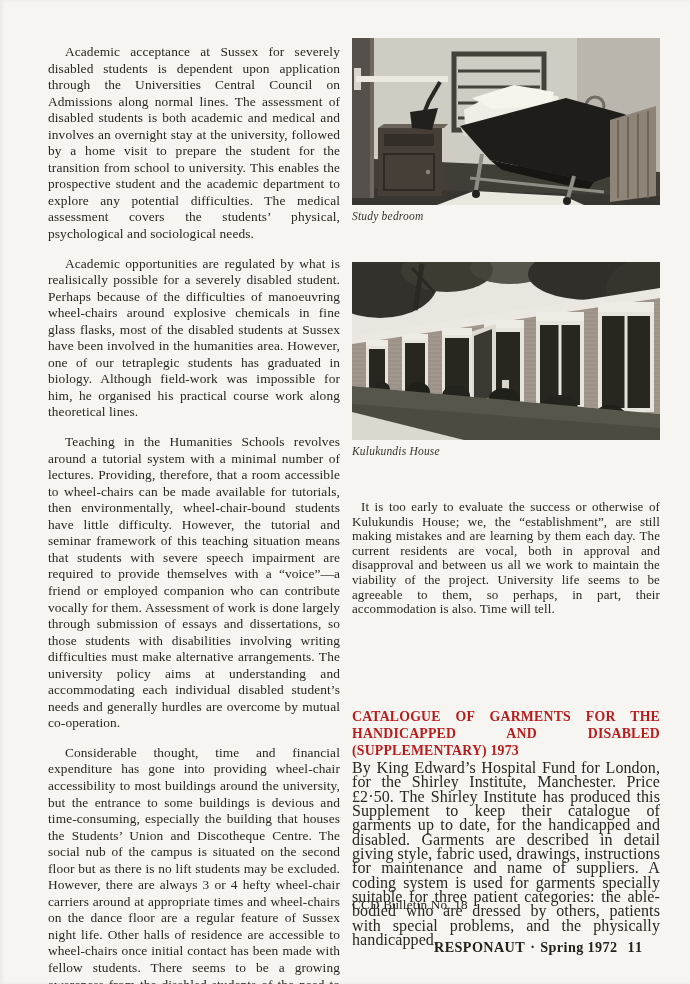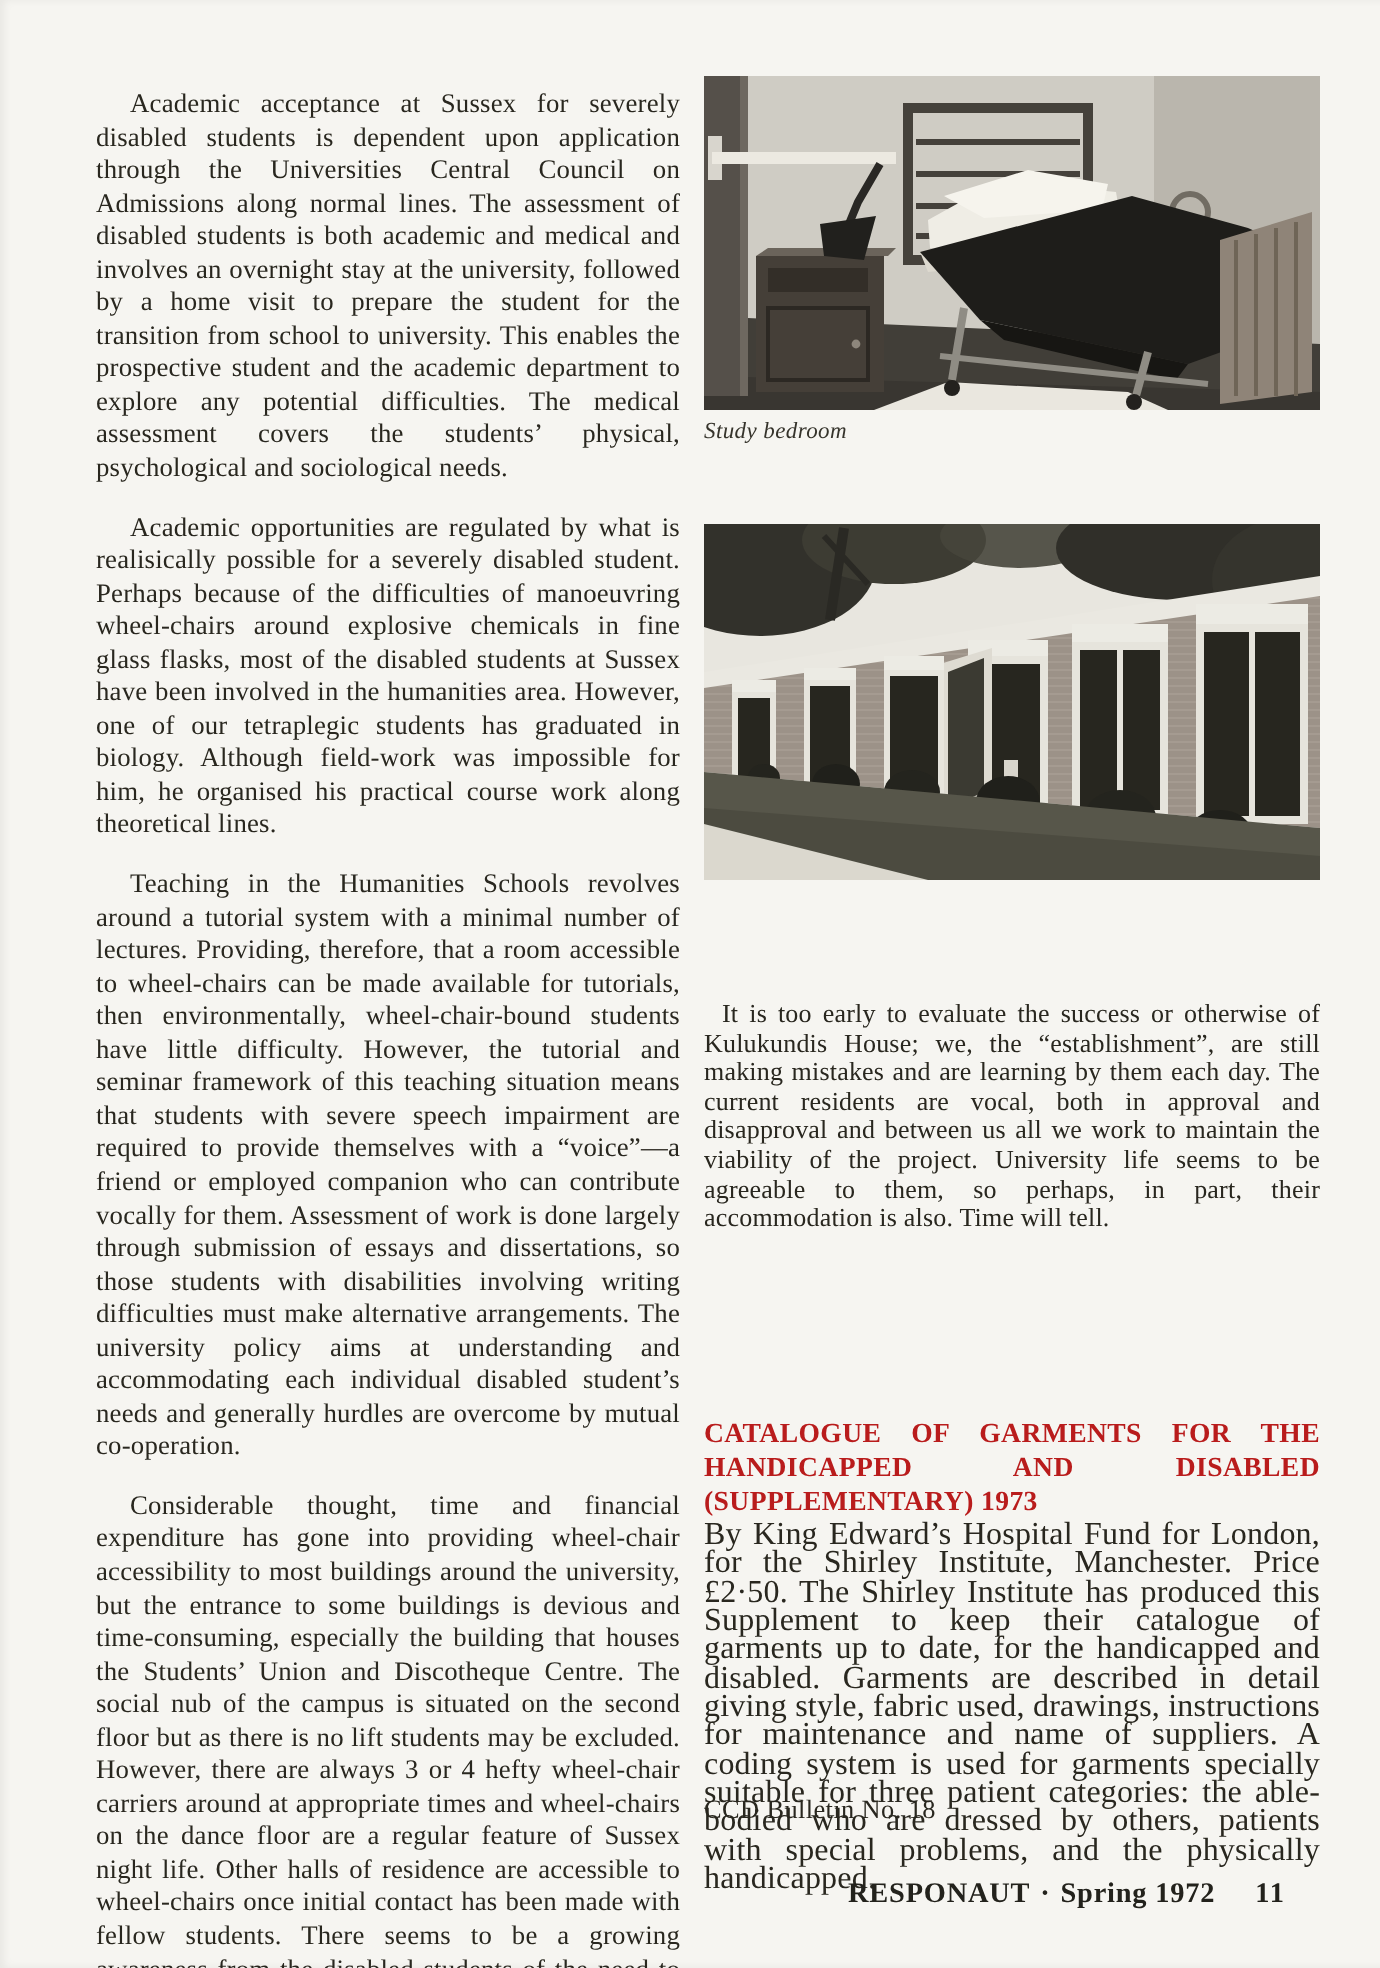--- a/index.html
+++ b/index.html
@@ -56,21 +56,21 @@
     position:absolute;left:352px;top:897px;width:308px;
     font-size:13.2px;text-align:left;letter-spacing:.2px;
   }
   .footer{
     position:absolute;left:335px;top:939px;width:308px;
     display:flex;justify-content:flex-end;align-items:baseline;
     font-weight:bold;font-size:14.2px;color:#23221c;
     letter-spacing:.4px;
   }
   .footer .sep{margin:0 5px;}
-  .footer .pageno{margin-left:20px;letter-spacing:1px;}
+  .footer .pageno{margin-left:10px;letter-spacing:1px;}
 </style>
 </head>
 <body>
 
 <div class="page">
 
   <div class="col-left">
     <p>Academic acceptance at Sussex for severely disabled students is dependent upon application through the Universities Central Council on Admissions along normal lines. The assessment of disabled students is both academic and medical and involves an overnight stay at the university, followed by a home visit to prepare the student for the transition from school to university. This enables the prospective student and the academic department to explore any potential difficulties. The medical assessment covers the students’ physical, psychological and sociological needs.</p>
     <p>Academic opportunities are regulated by what is realisically possible for a severely disabled student. Perhaps because of the difficulties of manoeuvring wheel-chairs around explosive chemicals in fine glass flasks, most of the disabled students at Sussex have been involved in the humanities area. However, one of our tetraplegic students has graduated in biology. Although field-work was impossible for him, he organised his practical course work along theoretical lines.</p>
     <p>Teaching in the Humanities Schools revolves around a tutorial system with a minimal number of lectures. Providing, therefore, that a room accessible to wheel-chairs can be made available for tutorials, then environmentally, wheel-chair-bound students have little difficulty. However, the tutorial and seminar framework of this teaching situation means that students with severe speech impairment are required to provide themselves with a “voice”—a friend or employed companion who can contribute vocally for them. Assessment of work is done largely through submission of essays and dissertations, so those students with disabilities involving writing difficulties must make alternative arrangements. The university policy aims at understanding and accommodating each individual disabled student’s needs and generally hurdles are overcome by mutual co-operation.</p>
@@ -192,20 +192,21 @@
       <ellipse cx="208" cy="147" rx="18" ry="14" fill="#24241e"></ellipse>
       <ellipse cx="258" cy="155" rx="16" ry="12" fill="#20201b"></ellipse>
       <ellipse cx="30" cy="127" rx="8" ry="7" fill="#24241e"></ellipse>
 
       <polygon points="0,124 308,152 308,178 0,178" fill="#57564a"></polygon>
       <polygon points="0,142 308,166 308,178 0,178" fill="#4c4b40"></polygon>
 
       <polygon points="0,150 112,178 0,178" fill="#dbd8ce"></polygon>
     </svg>
   </div>
+  <div class="caption caption-2">Kulukundis House</div>
 
   <p class="k-par">It is too early to evaluate the success or otherwise of Kulukundis House; we, the “establishment”, are still making mistakes and are learning by them each day. The current residents are vocal, both in approval and disapproval and between us all we work to maintain the viability of the project. University life seems to be agreeable to them, so perhaps, in part, their accommodation is also. Time will tell.</p>
 
   <h2 class="cat-heading">CATALOGUE OF GARMENTS FOR THE HANDICAPPED AND DISABLED (SUPPLEMENTARY) 1973</h2>
   <p class="cat-body">By King Edward’s Hospital Fund for London, for the Shirley Institute, Manchester. Price £2·50. The Shirley Institute has produced this Supplement to keep their catalogue of garments up to date, for the handicapped and disabled. Garments are described in detail giving style, fabric used, drawings, instructions for maintenance and name of suppliers. A coding system is used for garments specially suitable for three patient categories: the able-bodied who are dressed by others, patients with special problems, and the physically handicapped.</p>
   <div class="cat-attribution">CCD Bulletin No. 18</div>
 
   <div class="footer">
     <span>RESPONAUT</span>
     <span class="sep">·</span>

